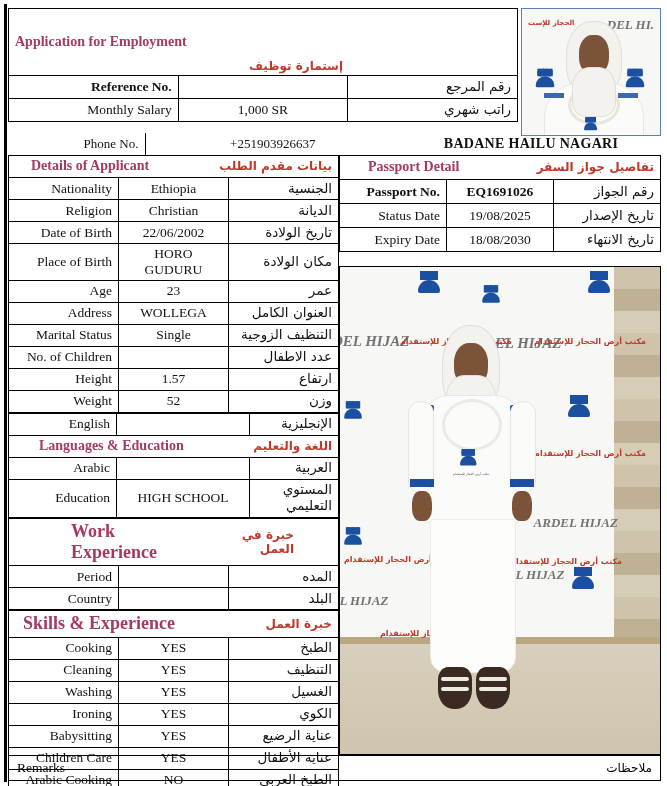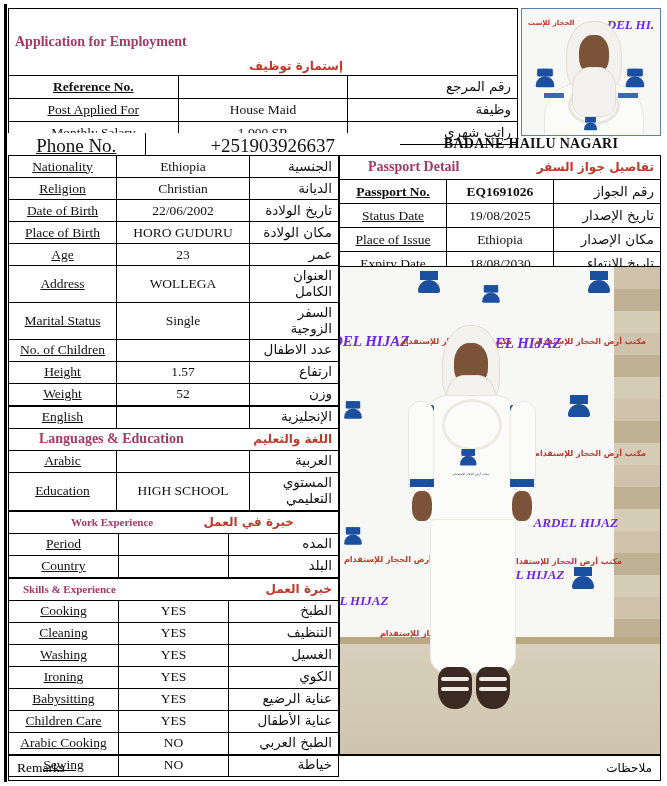--- a/index.html
+++ b/index.html
@@ -28,21 +28,21 @@
   table.grid td {
     border: 1px solid #000;
     padding: 2px 6px;
     font-size: 13.5px;
     line-height: 1.18;
     color: #111;
     height: 22px;
     vertical-align: middle;
     background: #fff;
   }
-  td.en-label   { text-align: center;   white-space: nowrap; text-decoration: underline; }
+  td.en-label   { text-align: right;   white-space: nowrap; }
   td.val        { text-align: center; }
   td.ar-label   { text-align: right; direction: rtl; font-size: 12px; font-family: "DejaVu Sans", sans-serif; }
 
   td.bold { font-weight: bold; }
 
   
   td.sec {
     border: 1px solid #000;
     padding: 2px 8px;
     height: 21px;
@@ -52,21 +52,21 @@
     align-items: center;
     justify-content: space-between;
     width: 100%;
   }
   .sec-en {
     color: #A23A63;
     font-weight: bold;
     font-size: 14px;
     font-family: "Liberation Serif", serif;
   }
-  .sec-en.small { font-size: 11px; }
+  .sec-en.small { font-size: 18px; }
   .sec-ar {
     color: #C0392B;
     font-weight: bold;
     font-size: 12px;
     direction: rtl;
     font-family: "DejaVu Sans", sans-serif;
   }
 
   
   #top-block {
@@ -102,21 +102,21 @@
     color: #111;
   }
 
   
   #phone-row {
     position: absolute;
     left: 8px;
     top: 133px;
     width: 392px;
   }
-  #phone-row td { border: none; border-bottom: none; height: 22px; font-size: 19px; }
+  #phone-row td { border: none; border-bottom: none; height: 22px; font-size: 13px; }
   #phone-row td.pipe { border-left: 1px solid #000; }
 
   
   #left-col {
     position: absolute;
     left: 8px;
     top: 155px;
     width: 331px;
   }
 
@@ -177,21 +177,21 @@
   }
   .logo-cluster .people {
     position:absolute; left:2px; top:0; width:18px; height:9px;
     background: radial-gradient(circle at 10% 80%, #1b4fa0 42%, transparent 43%),
                 radial-gradient(circle at 30% 55%, #1b4fa0 42%, transparent 43%),
                 radial-gradient(circle at 50% 40%, #1b4fa0 42%, transparent 43%),
                 radial-gradient(circle at 70% 55%, #1b4fa0 42%, transparent 43%),
                 radial-gradient(circle at 90% 80%, #1b4fa0 42%, transparent 43%);
   }
   .brand-en {
-    position:absolute; color:#6d28d9; font-weight:bold; font-style:italic;
+    position:absolute; color:#737373; font-weight:bold; font-style:italic;
     font-family:"Liberation Serif", serif; white-space:nowrap;
   }
   .brand-ar {
     position:absolute; color:#C0392B; font-weight:bold; direction:rtl;
     font-family:"DejaVu Sans", sans-serif; white-space:nowrap;
   }
   .floor {
     position:absolute; left:0; right:0; bottom:0; height:110px;
     background: linear-gradient(#d8cfbc, #cfc5ae);
   }
@@ -250,25 +250,20 @@
           <div class="sec-wrap">
             <span class="sec-en">Application for Employment</span>
             <span class="sec-ar" style="margin-right:168px;margin-top:48px;">إستمارة توظيف</span>
           </div>
         </td>
       </tr>
       <tr>
         <td class="en-label bold" style="width:137px;">Reference No.</td>
         <td class="val" style="width:237px;"></td>
         <td class="ar-label">رقم المرجع</td>
-      </tr>
-      <tr>
-        <td class="en-label">Post Applied For</td>
-        <td class="val">House Maid</td>
-        <td class="ar-label">وظيفة</td>
       </tr>
       <tr>
         <td class="en-label">Monthly Salary</td>
         <td class="val">1,000 SR</td>
         <td class="ar-label">راتب شهري</td>
       </tr>
     </tbody>
       </table>
   </div>
 
@@ -313,20 +308,28 @@
             <div class="dome"></div>
         </div>
       </div>
     </div>
   </div>
 
   <div id="left-col">
 
     <table class="grid">
       <tbody>
+          <tr>
+        <td class="sec" colspan="3">
+          <div class="sec-wrap">
+            <span class="sec-en" style="margin-left:16px;">Details of Applicant</span>
+            <span class="sec-ar">بيانات مقدم الطلب</span>
+          </div>
+        </td>
+      </tr>
       <tr>
         <td class="en-label" style="width:108px;">Nationality</td>
         <td class="val" style="width:133px;">Ethiopia</td>
         <td class="ar-label">الجنسية</td>
       </tr>
       <tr>
         <td class="en-label">Religion</td>
         <td class="val">Christian</td>
         <td class="ar-label">الديانة</td>
       </tr>
@@ -346,21 +349,21 @@
         <td class="ar-label">عمر</td>
       </tr>
       <tr>
         <td class="en-label">Address</td>
         <td class="val">WOLLEGA</td>
         <td class="ar-label">العنوان الكامل</td>
       </tr>
       <tr>
         <td class="en-label">Marital Status</td>
         <td class="val">Single</td>
-        <td class="ar-label">السفر الزوجية</td>
+        <td class="ar-label">التنظيف الزوجية</td>
       </tr>
       <tr>
         <td class="en-label">No. of Children</td>
         <td class="val"></td>
         <td class="ar-label">عدد الاطفال</td>
       </tr>
       <tr>
         <td class="en-label">Height</td>
         <td class="val">1.57</td>
         <td class="ar-label">ارتفاع</td>
@@ -491,25 +494,20 @@
       </tr>
       <tr>
         <td class="en-label bold" style="width:97px;">Passport No.</td>
         <td class="val bold" style="width:128px;">EQ1691026</td>
         <td class="ar-label">رقم الجواز</td>
       </tr>
       <tr>
         <td class="en-label">Status Date</td>
         <td class="val">19/08/2025</td>
         <td class="ar-label">تاريخ الإصدار</td>
-      </tr>
-      <tr>
-        <td class="en-label">Place of Issue</td>
-        <td class="val">Ethiopia</td>
-        <td class="ar-label">مكان الإصدار</td>
       </tr>
       <tr>
         <td class="en-label">Expiry Date</td>
         <td class="val">18/08/2030</td>
         <td class="ar-label">تاريخ الانتهاء</td>
       </tr>
     </tbody>
       </table>
   </div>
 

